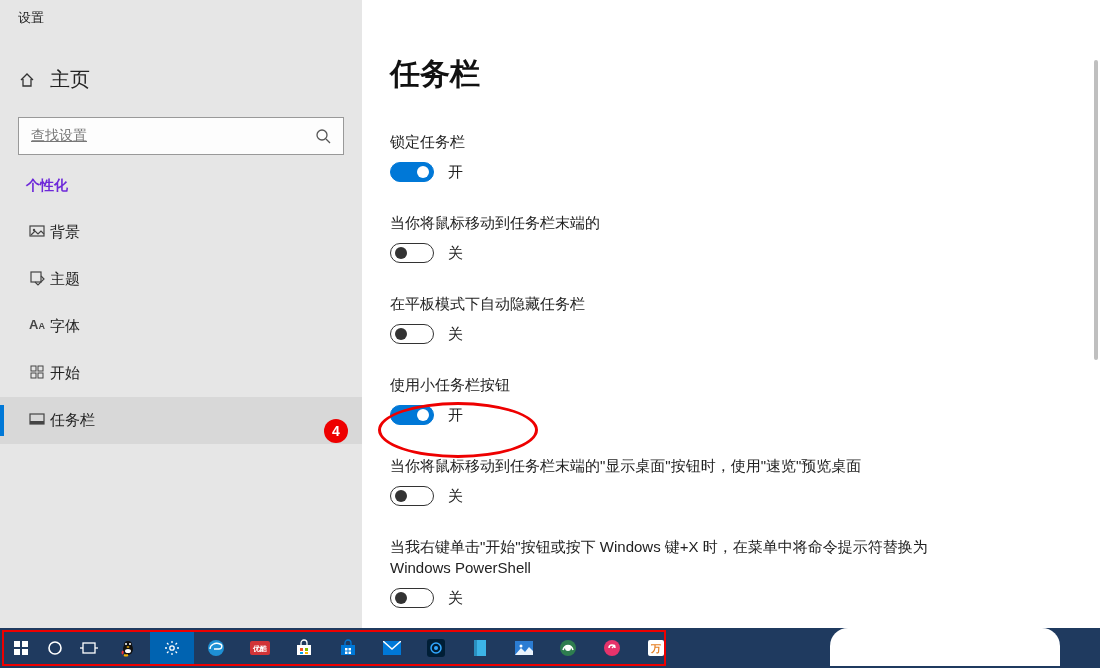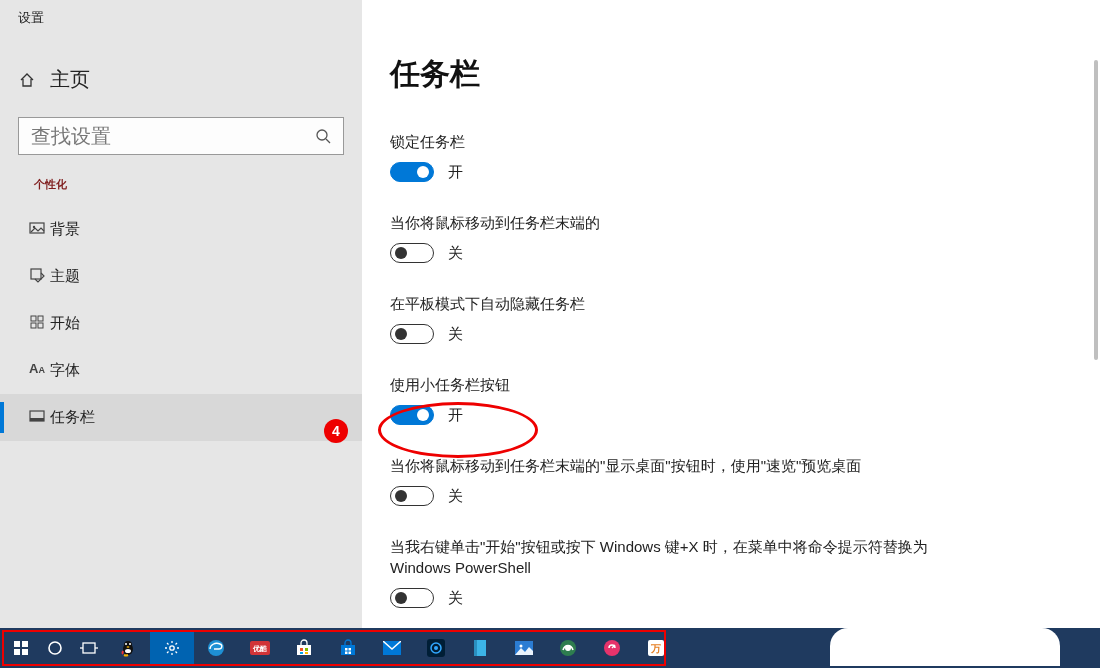--- a/index.html
+++ b/index.html
@@ -10,23 +10,23 @@
   .titlebar-right { position: absolute; top: 0; right: 0; display: flex; }
   .winbtn { width: 46px; height: 32px; display:flex; align-items:center; justify-content:center; color:#333; font-size:14px; }
   .winbtn svg { width: 12px; height: 12px; }
   .titlebar-title { font-size: 13px; color: #222; }
 
   
   .sidebar { position:absolute; left:0; top:36px; width:362px; bottom:40px; background:#e6e6e6; padding-top:20px; }
   .home-row { display:flex; align-items:center; gap:14px; padding:10px 18px; font-size:20px; color:#222; }
   .home-row .icon { width:18px; display:flex; justify-content:center; color:#333; }
   .searchbox { margin:14px 18px 22px 18px; height:38px; border:1px solid #999; background:#fdfdfd; display:flex; align-items:center; justify-content:space-between; padding:0 12px; }
-  .searchbox span.ph { color:#777; font-size:20px; }
+  .searchbox span.ph { color:#777; font-size:14px;text-decoration:underline; }
   .searchbox .sicon { color:#555; }
-  .section-label { font-size:11px; font-weight:600; padding:0 18px 14px 34px; color:#7f1d1d; }
+  .section-label { font-size:14px; font-weight:600; padding:0 18px 14px 26px; color:#6d28d9; }
   .nav-item { display:flex; align-items:flex-start; gap:4px; padding:14px 28px; font-size:15px; color:#222; }
   .nav-item .icon { width:18px; display:flex; justify-content:center; color:#444; font-size:15px; }
   .nav-item.selected { position:relative; }
   .nav-item.selected::before { content:""; position:absolute; left:0; top:8px; bottom:8px; width:4px; background:#0078d7;}
   .nav-item.selected { background:#d8d8d8; }
 
   
   .main { position:absolute; left:362px; right:0; top:0; bottom:40px; background:#fff; padding:54px 28px 0 28px; overflow:hidden; }
   .main h1 { font-size:30px; font-weight:600; color:#111; margin-bottom:36px; }
   .setting { margin-bottom:30px; max-width:560px;margin-top:15px; }
@@ -119,35 +119,35 @@
       <svg width="16" height="16" viewBox="0 0 16 16">
           <rect x="2" y="2" width="10" height="10" fill="none" stroke="#444" stroke-width="1.2"></rect>
           <path d="M12 6 L15 9 L9 15 L6 12" fill="none" stroke="#444" stroke-width="1.2"></path>
         </svg>
     </span>
     <span>主题</span>
   </div>
 
   <div class="nav-item">
     <span class="icon">
+      <span style="font-size:13px;font-weight:600;color:#444;">A<span style="font-size:9px;">A</span></span>
+    </span>
+    <span>字体</span>
+  </div>
+
+  <div class="nav-item">
+    <span class="icon">
       <svg width="16" height="16" viewBox="0 0 16 16">
           <rect x="2" y="2" width="5" height="5" fill="none" stroke="#444"></rect>
           <rect x="9" y="2" width="5" height="5" fill="none" stroke="#444"></rect>
           <rect x="2" y="9" width="5" height="5" fill="none" stroke="#444"></rect>
           <rect x="9" y="9" width="5" height="5" fill="none" stroke="#444"></rect>
         </svg>
     </span>
     <span>开始</span>
-  </div>
-
-  <div class="nav-item">
-    <span class="icon">
-      <span style="font-size:13px;font-weight:600;color:#444;">A<span style="font-size:9px;">A</span></span>
-    </span>
-    <span>字体</span>
   </div>
 
   <div class="nav-item selected">
     <span class="icon">
       <svg width="16" height="16" viewBox="0 0 16 16">
           <rect x="1" y="3" width="14" height="10" fill="none" stroke="#444" stroke-width="1.2"></rect>
           <rect x="1" y="10" width="14" height="3" fill="#444"></rect>
         </svg>
     </span>
     <span>任务栏</span>

